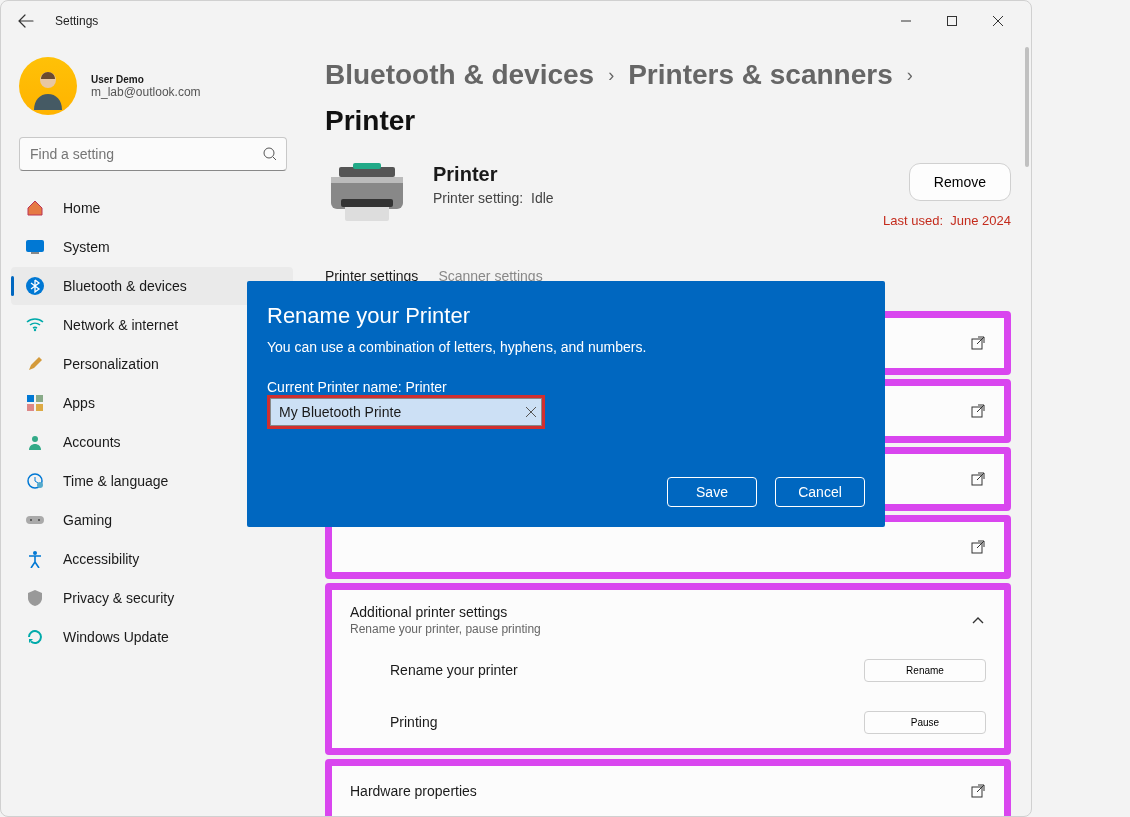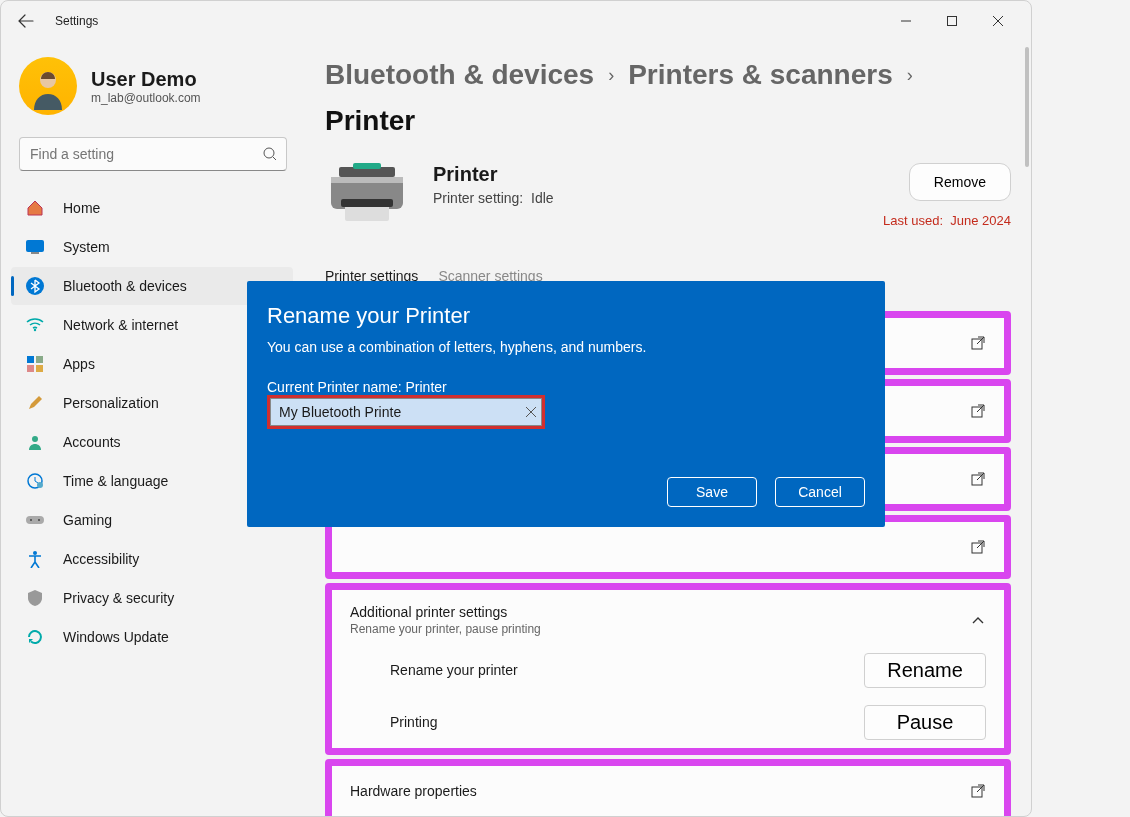--- a/index.html
+++ b/index.html
@@ -12,21 +12,21 @@
 .title-text { font-size: 12px; margin-left: 14px; color: #222; }
 .win-controls { margin-left: auto; display: flex; }
 .win-btn { width: 46px; height: 32px; display: flex; align-items: center; justify-content: center; cursor: pointer; }
 
 .content { display: flex; height: calc(100% - 40px); }
 
 .sidebar { width: 300px; padding: 6px 0 0 6px; }
 .user-block { display: flex; align-items: center; padding: 10px 12px; margin-bottom: 12px; }
 .avatar { width: 58px; height: 58px; border-radius: 50%; background: linear-gradient(#ffc107 0%, #ffb300 100%); display: flex; align-items: center; justify-content: center; margin-right: 14px; overflow: hidden; }
 .avatar svg { width: 48px; height: 48px; }
-.user-name { font-size: 20px; font-weight: 600; color: #1a1a1a; }
+.user-name { font-size: 10px; font-weight: 600; color: #1a1a1a; }
 .user-email { font-size: 12px; color: #555; }
 
 .search-wrap { margin: 0 14px 18px 12px; position: relative; }
 .search-input { width: 100%; height: 34px; border: 1px solid #c8c8c8; border-bottom: 1px solid #888; border-radius: 4px; padding: 0 34px 0 10px; font-size: 14px; background: #fbfbfb; }
 .search-icon-btn { position: absolute; right: 6px; top: 6px; width: 22px; height: 22px; display: flex; align-items: center; justify-content: center; }
 
 .nav { list-style: none; }
 .nav-item { display: flex; align-items: center; height: 38px; padding: 0 8px 0 14px; margin: 1px 8px 1px 4px; border-radius: 4px; cursor: pointer; font-size: 14px; color: #1a1a1a; position: relative; }
 .nav-item.active { background: #eaeaea; }
 .nav-item.active::before { content: ""; position: absolute; left: 0; top: 9px; width: 3px; height: 20px; background: #0067c0; border-radius: 2px; }
@@ -55,21 +55,21 @@
 .card-title { font-size: 14px; color: #1a1a1a; }
 .card-sub { font-size: 12px; color: #666; margin-top: 2px; }
 .card-spacer { flex: 1; }
 .ext-icon { width: 16px; height: 16px; }
 .chev-icon { width: 16px; height: 16px; }
 
 .card-expanded { flex-direction: column; align-items: stretch; padding: 14px 18px 0 18px; }
 .card-head { display: flex; align-items: center; width: 100%; margin-bottom: 8px; }
 .sub-row { display: flex; align-items: center; height: 52px; padding-left: 40px; }
 .sub-label { font-size: 14px; color: #1a1a1a; }
-.action-btn { border: 1px solid #d0d0d0; background: #fdfdfd; border-radius: 4px; padding: 5px 0; font-size: 20px; cursor: pointer; width: 122px; text-align: center; }
+.action-btn { border: 1px solid #d0d0d0; background: #fdfdfd; border-radius: 4px; padding: 5px 0; font-size: 10px; cursor: pointer; width: 122px; text-align: center; }
 
 .dialog { position: absolute; left: 246px; top: 280px; width: 638px; background: #0067c0; color: #fff; padding: 22px 20px 20px 20px; border-radius: 2px; z-index: 100; }
 .dlg-title { font-size: 22px; font-weight: 400; margin-bottom: 10px; }
 .dlg-desc { font-size: 14px; margin-bottom: 24px; }
 .dlg-current { font-size: 14px; }
 .dlg-input-wrap { position: relative; width: 278px; border: 3px solid #d02f2f; background: #cce0f5; display: flex; align-items: center; }
 .dlg-input { width: 100%; height: 28px; border: 1px solid #888; padding: 0 26px 0 8px; font-size: 14px; background: #cce0f5; color: #1a1a1a; }
 .dlg-clear { position: absolute; right: 6px; top: 50%; transform: translateY(-50%); cursor: pointer; color: #555; }
 .dlg-buttons { display: flex; justify-content: flex-end; gap: 18px; margin-top: 48px; }
 .dlg-btn { border: 1px solid #fff; background: transparent; color: #fff; border-radius: 4px; padding: 6px 0; width: 90px; font-size: 14px; cursor: pointer; text-align: center; }
@@ -165,36 +165,36 @@
             <span class="nav-icon">
               <svg width="18" height="14" viewBox="0 0 18 14">
                 <path d="M1 4a12 12 0 0116 0M4 7a8 8 0 0110 0M7 10a4 4 0 014 0" stroke="#0aa" fill="none" stroke-width="1.6"></path>
                 <circle cx="9" cy="12" r="1.2" fill="#0aa"></circle>
               </svg>
             </span>
             <span>Network &amp; internet</span>
           </li>
         <li class="nav-item">
             <span class="nav-icon">
+              <svg width="18" height="18" viewBox="0 0 18 18">
+                <path d="M3 15l2-5 8-8 3 3-8 8-5 2z" fill="#d49a3a"></path>
+              </svg>
+            </span>
+            <span>Personalization</span>
+          </li>
+        <li class="nav-item">
+            <span class="nav-icon">
               <svg width="16" height="16" viewBox="0 0 16 16">
                 <rect x="0" y="0" width="7" height="7" fill="#0078d4"></rect>
                 <rect x="9" y="0" width="7" height="7" fill="#8a8"></rect>
                 <rect x="0" y="9" width="7" height="7" fill="#d88"></rect>
                 <rect x="9" y="9" width="7" height="7" fill="#da4"></rect>
               </svg>
             </span>
             <span>Apps</span>
-          </li>
-        <li class="nav-item">
-            <span class="nav-icon">
-              <svg width="18" height="18" viewBox="0 0 18 18">
-                <path d="M3 15l2-5 8-8 3 3-8 8-5 2z" fill="#d49a3a"></path>
-              </svg>
-            </span>
-            <span>Personalization</span>
           </li>
         <li class="nav-item">
             <span class="nav-icon">
               <svg width="16" height="16" viewBox="0 0 16 16">
                 <circle cx="8" cy="5" r="3" fill="#3a8"></circle>
                 <path d="M2 16c0-4 3-6 6-6s6 2 6 6z" fill="#3a8"></path>
               </svg>
             </span>
             <span>Accounts</span>
           </li>

